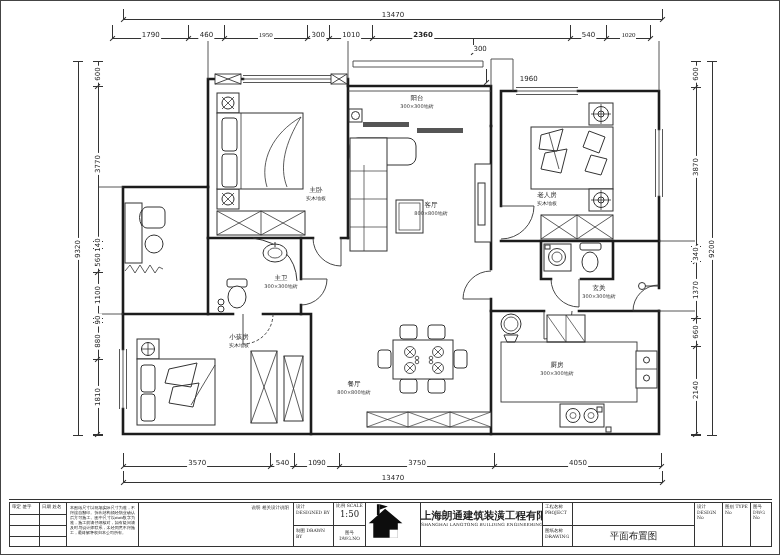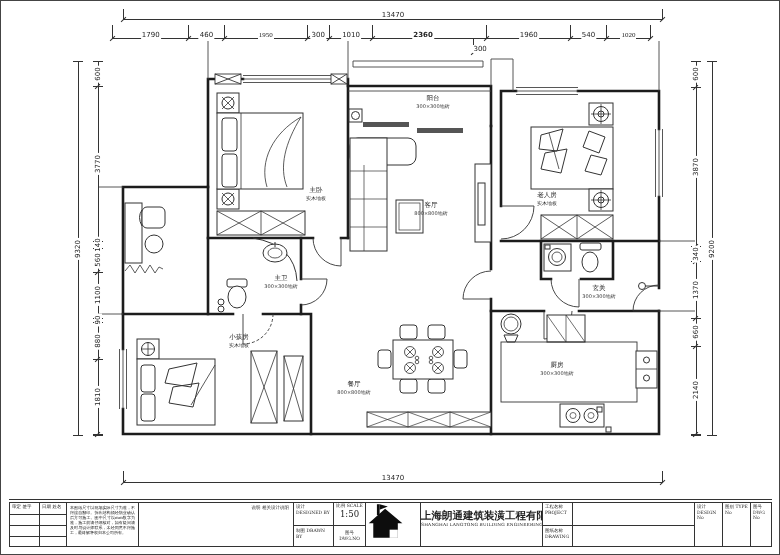--- a/index.html
+++ b/index.html
@@ -269,31 +269,49 @@
       </div>
       <div class="seg" style="flex-grow: 1010;">
         <span class="lbl">1010</span>
       </div>
       <div class="seg" style="flex-grow: 2360; font-weight: bold;">
         <span class="lbl">2360</span>
       </div>
       <div class="seg" style="flex-grow: 300; margin-top: 14px;">
         <span class="lbl">300</span>
       </div>
-      <div class="seg" style="flex-grow: 1960;">
+      <div class="seg" style="flex-grow: 1960; margin-top: 44px;">
         <span class="lbl">1960</span>
       </div>
       <div class="seg" style="flex-grow: 830;">
         <span class="lbl">540</span>
       </div>
       <div class="seg" style="flex-grow: 1020; font-family: Liberation Serif, serif;">
         <span class="lbl">1020</span>
       </div>
     </div>
 
+  <div class="dimh" style="left:122px;top:452px;width:538px;height:13px">
+
+  <div class="seg" style="flex-grow: 3570;">
+        <span class="lbl">3570</span>
+      </div>
+      <div class="seg" style="flex-grow: 540;">
+        <span class="lbl">540</span>
+      </div>
+      <div class="seg" style="flex-grow: 1090;">
+        <span class="lbl">1090</span>
+      </div>
+      <div class="seg" style="flex-grow: 3750;">
+        <span class="lbl">3750</span>
+      </div>
+      <div class="seg" style="flex-grow: 4050;">
+        <span class="lbl">4050</span>
+      </div>
+    </div>
   <div class="dimtH" style="left:122px;top:470px;width:538px;height:11px">
     <span class="lbl">13470</span>
   </div>
 
   <div class="dimtV" style="left:72px;top:60px;width:10px;height:373px">
     <span class="lbl">9320</span>
   </div>
   <div class="dimv" style="left:92px;top:60px;width:10px;height:373px">
 
   <div class="vseg" style="flex-grow: 600;">
@@ -344,21 +362,21 @@
       </div>
     </div>
   <div class="dimtV" style="left:706px;top:60px;width:10px;height:373px">
     <span class="lbl">9200</span>
   </div>
 
   <div class="rlabel" style="left:315px;top:193px">
     <div class="rn">主卧</div>
       <div class="rf">实木地板</div>
   </div>
-  <div class="rlabel" style="left:432px;top:101px">
+  <div class="rlabel" style="left:416px;top:101px">
     <div class="rn">阳台</div>
       <div class="rf">300×300地砖</div>
   </div>
   <div class="rlabel" style="left:430px;top:208px">
     <div class="rn">客厅</div>
       <div class="rf">800×800地砖</div>
   </div>
   <div class="rlabel" style="left:546px;top:198px">
     <div class="rn">老人房</div>
       <div class="rf">实木地板</div>
@@ -431,20 +449,21 @@
       <div class="companycn">上海朗通建筑装潢工程有限公司</div>
       <div class="companyen">SHANGHAI LANGTONG BUILDING ENGINEERING CO.,LTD</div>
     </div>
     <div class="tc" style="width:30px">
       <div class="t4 cellpad">工程名称 PROJECT</div>
       <div class="row2"></div>
       <div class="t4 cellpad" style="position:absolute;top:24px">图纸名称 DRAWING</div>
     </div>
     <div class="tc" style="width:122px">
       <div class="row2"></div>
+      <div class="bigcell" style="position:absolute;top:22px;left:0;right:0">平面布置图</div>
     </div>
     <div class="tc" style="width:28px">
       <div class="t4 cellpad">设计 DESIGN No</div>
     </div>
     <div class="tc" style="width:28px">
       <div class="t4 cellpad">图别 TYPE No</div>
     </div>
     <div class="tc" style="flex:1">
       <div class="t4 cellpad">图号 DWG No</div>
     </div>

